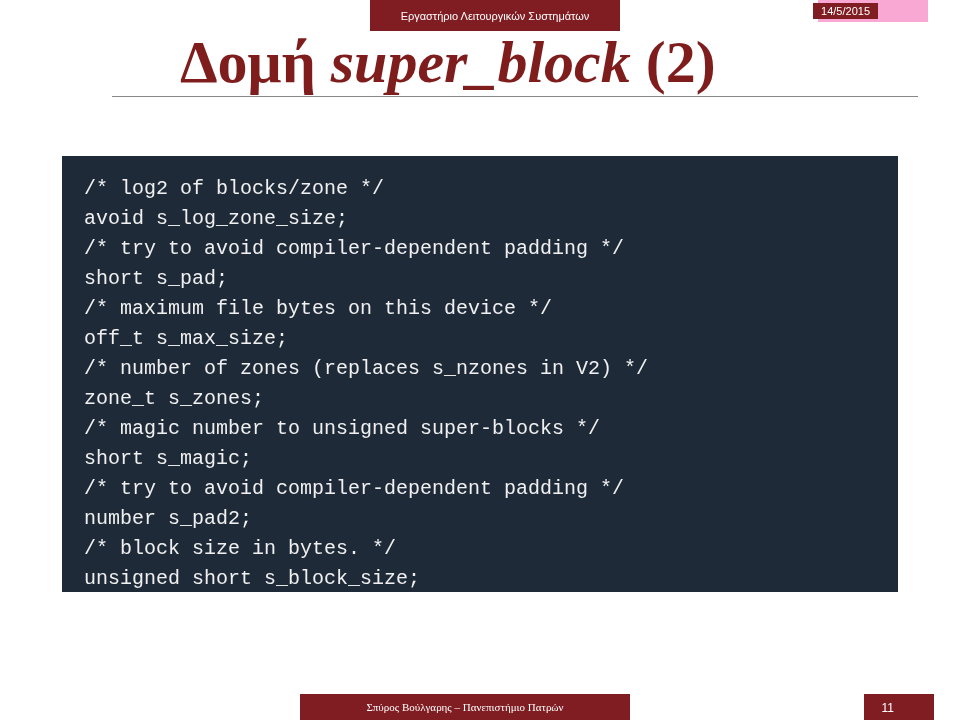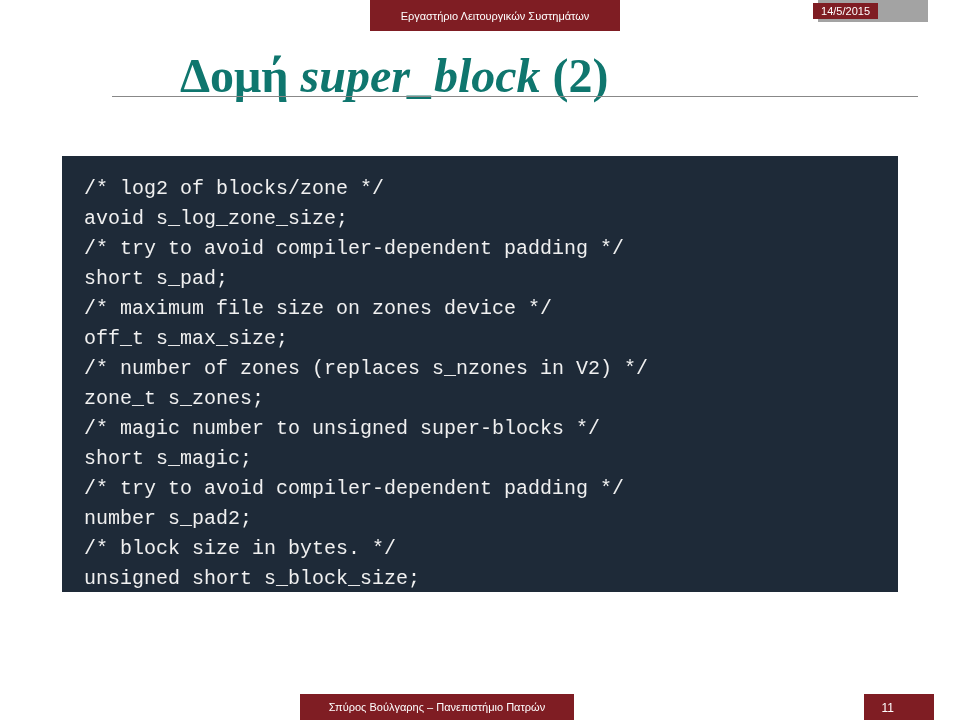--- a/index.html
+++ b/index.html
@@ -10,43 +10,43 @@
     position: absolute; top: 0; left: 370px; width: 250px; height: 31px;
     background: #7f1d23; color: #fff; font-size: 11px; font-family: Arial, sans-serif;
     display: flex; align-items: center; justify-content: center;
   }
   .date {
     position: absolute; top: 3px; right: 50px; color: #fff;
     font-size: 11px; font-family: Arial, sans-serif;
     background: #7f1d23; padding: 2px 8px;
   }
   .date-bar-right {
-    position: absolute; top: 0; right: 32px; width: 110px; height: 22px; background: #a3a3a3;
+    position: absolute; top: 0; right: 32px; width: 110px; height: 22px; background: #f9a8d4;
   }
 
   .title-area { position: absolute; top: 28px; left: 180px; }
-  .title { font-size: 48px; color: #0f766e; font-family: Georgia, serif; margin-top: 20px; }
+  .title { font-size: 60px; color: #7f1d1d; font-family: Georgia, serif; }
   .title .roman { font-style: normal; }
   .title .italic { font-style: italic; }
   .title-underline {
     position: absolute; top: 96px; left: 112px; width: 806px; height: 1px;
     background: linear-gradient(to bottom, #888 0%, #bbb 100%);
     border-bottom: 1px solid #888;
   }
 
   .code-block {
     position: absolute; top: 156px; left: 62px; width: 836px; height: 436px;
     background: #1e2a38; color: #f0f0f0;
     font-family: 'Courier New', monospace; font-size: 20px;
     padding: 18px 22px; line-height: 1.5; white-space: pre;
   }
 
   .footer-bar {
-    position: absolute; bottom: 0; left: 300px; width: 274px; height: 26px;
-    background: #7f1d23; color: #fff; font-size: 11px; font-family: Liberation Sans, sans-serif;
+    position: absolute; bottom: 0; left: 300px; width: 330px; height: 26px;
+    background: #7f1d23; color: #fff; font-size: 11px; font-family: Liberation Serif, serif;
     display: flex; align-items: center; justify-content: center;
   }
   .page-num {
     position: absolute; bottom: 5px; right: 40px; color: #fff;
     font-size: 12px; font-family: Arial, sans-serif;
   }
   .footer-right-bar {
     position: absolute; bottom: 0; right: 26px; width: 70px; height: 26px; background: #7f1d23; margin-top: 20px;
   }
 </style>
@@ -66,21 +66,21 @@
     <h1 class="title">
       <span class="roman">Δομή </span><span class="italic">super_block</span><span class="roman"> (2)</span>
     </h1>
   </div>
   <div class="title-underline"></div>
 
   <div class="code-block"><span>/* log2 of blocks/zone */</span>
 <span>avoid s_log_zone_size;</span>
 <span>/* try to avoid compiler-dependent padding */</span>
 <span>short s_pad;</span>
-<span>/* maximum file size on zones device */</span>
+<span>/* maximum file bytes on this device */</span>
 <span>off_t s_max_size;</span>
 <span>/* number of zones (replaces s_nzones in V2) */</span>
 <span>zone_t s_zones;</span>
 <span>/* magic number to unsigned super-blocks */</span>
 <span>short s_magic;</span>
 <span>/* try to avoid compiler-dependent padding */</span>
 <span>number s_pad2;</span>
 <span>/* block size in bytes. */</span>
 <span>unsigned short s_block_size;</span></div>
 

